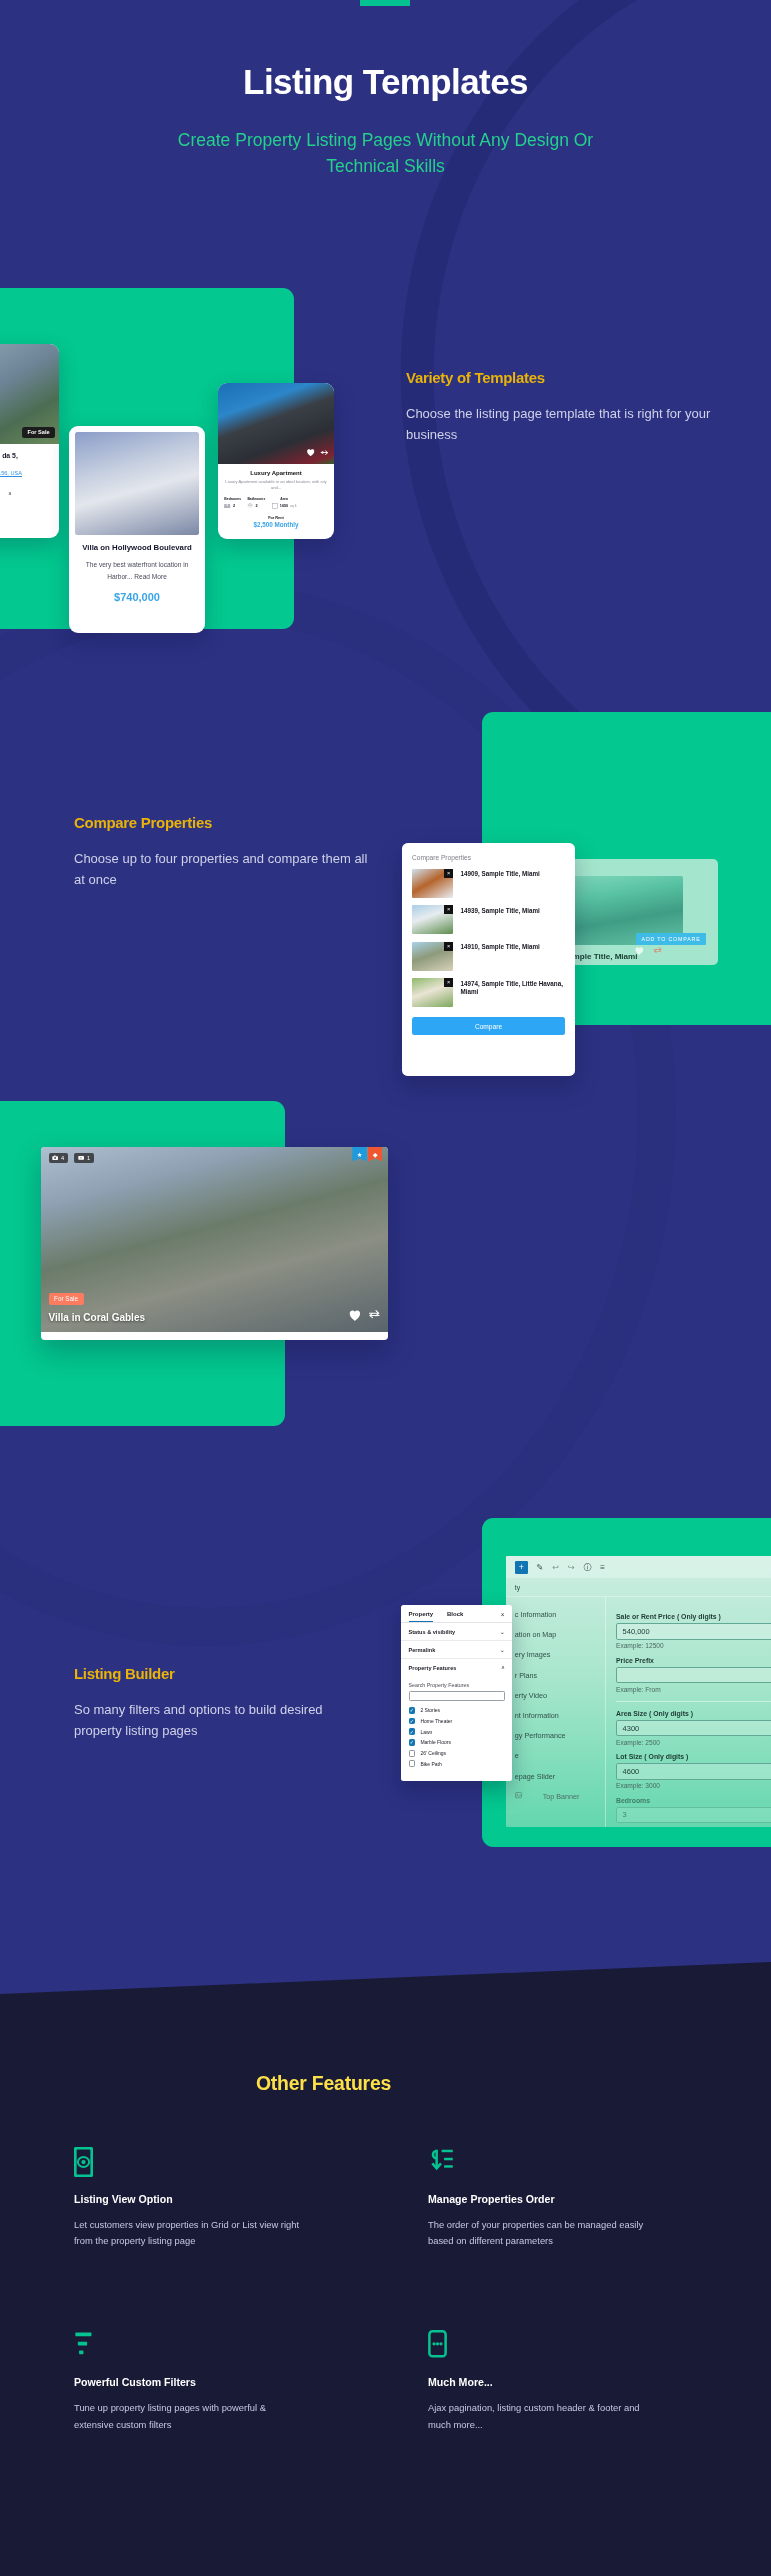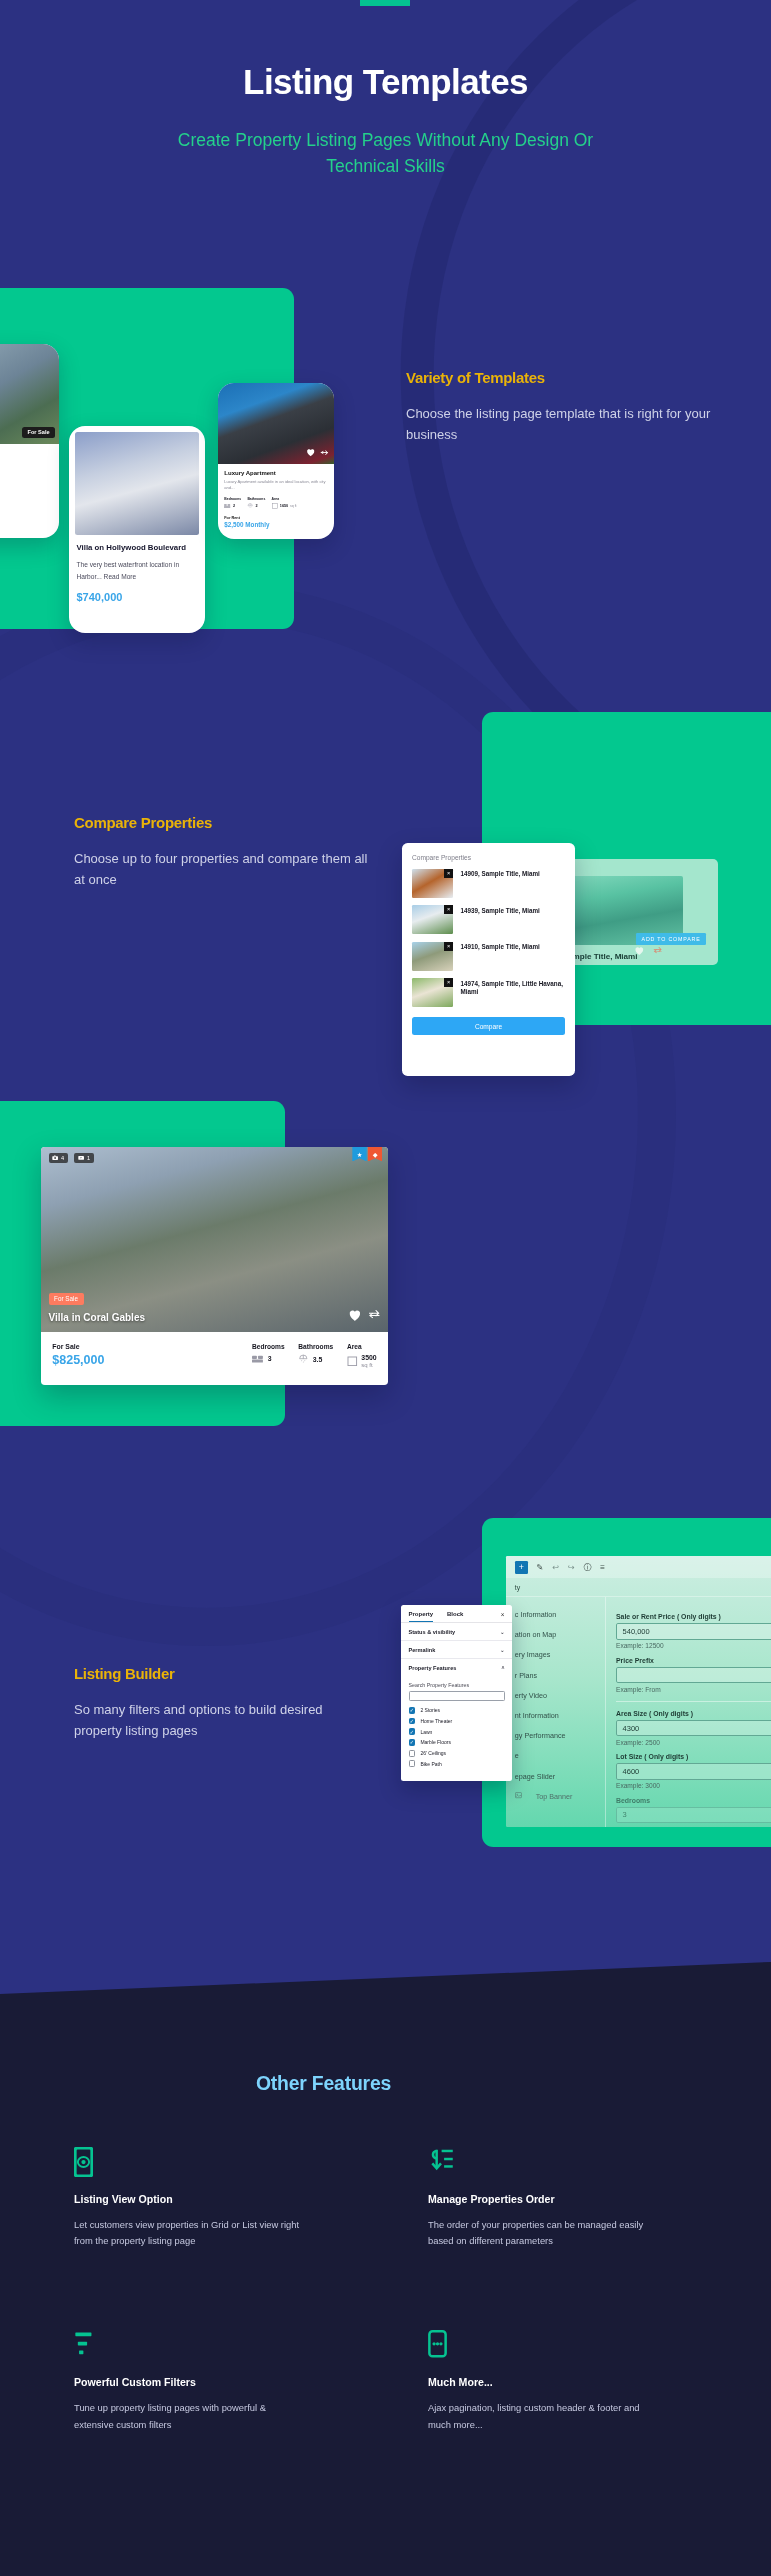--- a/index.html
+++ b/index.html
@@ -55,23 +55,24 @@
 
   
   .green-panel{ position:absolute; background:#03c88f; }
 
   
   #sec-variety{ position:absolute; left:0; top:288px; width:771px; height:376px; }
   #variety-green{ left:0; top:0; width:294px; height:341px; border-radius:0 11.3px 11.3px 0; }
   #variety-text{ position:absolute; left:406px; top:81px; width:307px; }
 
   .prop-card{
-    position:absolute; background:#fff; border-radius:16px;
+    position:absolute; background:#fff; border-radius:9px;
     box-shadow:0 8.8px 21px rgba(10,12,50,.22);
     overflow:hidden;
+    text-align:center;
   }
   .card-img{ width:100%; position:relative; background:#9ab0c3; }
 
   
   #card-left{ left:-39px; top:56px; width:98px; height:194px; }
   #card-left .card-img{ height:100px;
     background:linear-gradient(150deg,#8fa6b5 0%,#6d8497 40%,#4c6d52 70%,#6b8a5b 100%); }
   #card-left .forsale{
     position:absolute; right:3.8px; bottom:6.3px; background:#1c1c1c; color:#fff;
     font-size:5.6px; padding:2.5px 5.6px; border-radius:2.5px; font-weight:bold;
@@ -145,21 +146,21 @@
   #pc-title{
     position:absolute; left:568px; top:251px; font-size:8.1px; font-weight:bold; color:#173c33;
   }
 
   
   #sec-featured{ position:absolute; left:0; top:1101px; width:771px; height:350px; }
   #featured-green{ left:0; top:0; width:285px; height:325px; border-radius:0 11.3px 11.3px 0; }
   #featured-text{ position:absolute; left:406px; top:123px; width:307px; }
 
   #feat-card{
-    position:absolute; left:41px; top:46px; width:347px; height:238px;
+    position:absolute; left:41px; top:46px; width:347px; height:193px;
     background:#fff; border-radius:3.8px; box-shadow:0 11.3px 27.5px rgba(8,10,45,.25);
     overflow:hidden;
   }
   #feat-img{
     height:185px; position:relative;
     background:linear-gradient(165deg,#aebfd0 0%,#8ea0b2 22%,#6b7b6a 45%,#8b8f84 65%,#59646b 100%);
   }
   #feat-badges{ position:absolute; left:7.5px; top:6.3px; display:flex; gap:6.3px; }
   .badge-dark{
     background:rgba(40,40,40,.78); color:#fff; font-size:5.6px; padding:1.9px 3.8px;
@@ -200,21 +201,21 @@
     background:rgba(255,255,255,.28); }
   #wp-plus{ width:13px; height:13px; background:#1275b3; color:#fff; font-size:8.8px;
     display:flex; align-items:center; justify-content:center; border-radius:1.3px; }
   .tb-ico{ font-size:8.1px; color:#3d4a47; }
   .tb-ico.dim{ color:#7b918c; }
   #wp-sub{ height:19px; display:flex; align-items:center; padding:0 8.8px; font-size:6.9px; color:#2d4a41;
     border-bottom:0.6px solid rgba(255,255,255,.35); }
   #wp-cols{ display:flex; height:230px; }
   #wp-nav{ width:100px; padding:7.5px 0 0 8.8px; border-right:0.6px solid rgba(255,255,255,.4); }
   #wp-nav div{ font-size:7.2px; color:#32524a; padding:5.6px 0; }
-  #wp-nav div.icoitem{ display:flex; gap:14px; align-items:center; color:#50706a; }
+  #wp-nav div.icoitem{ display:flex; gap:21px; align-items:center; color:#50706a; }
   #wp-fields{ flex:1; padding:8.8px 10px; }
   .fld-l{ font-size:6.9px; font-weight:bold; color:#1d3a33; margin-top:7.5px; }
   .fld-i{ margin-top:3.1px; height:16.3px; border:0.6px solid #62a894; border-radius:1.9px;
     background:rgba(255,255,255,.25); font-size:7.5px; color:#1d3a33;
     display:flex; align-items:center; padding:0 5.6px; }
   .fld-e{ margin-top:2.5px; font-size:6.6px; color:#4a6a62; }
   .fld-sep{ margin-top:8.8px; border-top:0.6px solid rgba(255,255,255,.45); }
 
   #prop-panel{
     position:absolute; left:401px; top:1605px; width:111px; height:176px;
@@ -236,21 +237,21 @@
   .cbox{ width:6.9px; height:6.9px; border:0.6px solid #8c929c; border-radius:1.3px; flex:0 0 auto; }
   .cbox.on{ background:#1275b3; border-color:#1275b3; color:#fff; font-size:5px;
     display:flex; align-items:center; justify-content:center; }
 
   
   #dark-wrap{
     position:absolute; left:0; top:1962px; width:771px; height:614px;
     background:#191b36; clip-path:polygon(0 32px,771px 0,771px 614px,0 614px);
   }
   #of-title{ position:absolute; left:0; top:2072px; width:647px; text-align:center;
-    font-size:19.4px; font-weight:bold; color:#7dd3fc; letter-spacing:-0.2px; }
+    font-size:19.4px; font-weight:bold; color:#fde047; letter-spacing:-0.2px; }
   #of-grid{ position:absolute; left:74px; top:2147px; width:626px;
     display:grid; grid-template-columns:354px 272px; row-gap:81px; }
   .of-item{ width:232px; }
   .of-ico{ height:33px; color:#05c391; }
   .of-h{ margin-top:12.5px; font-size:10.6px; font-weight:bold; color:#fff; }
   .of-d{ margin-top:12.5px; font-size:9.4px; color:#c6c9e0; line-height:1.72; }
 </style>
 </head>
 <body>
 

